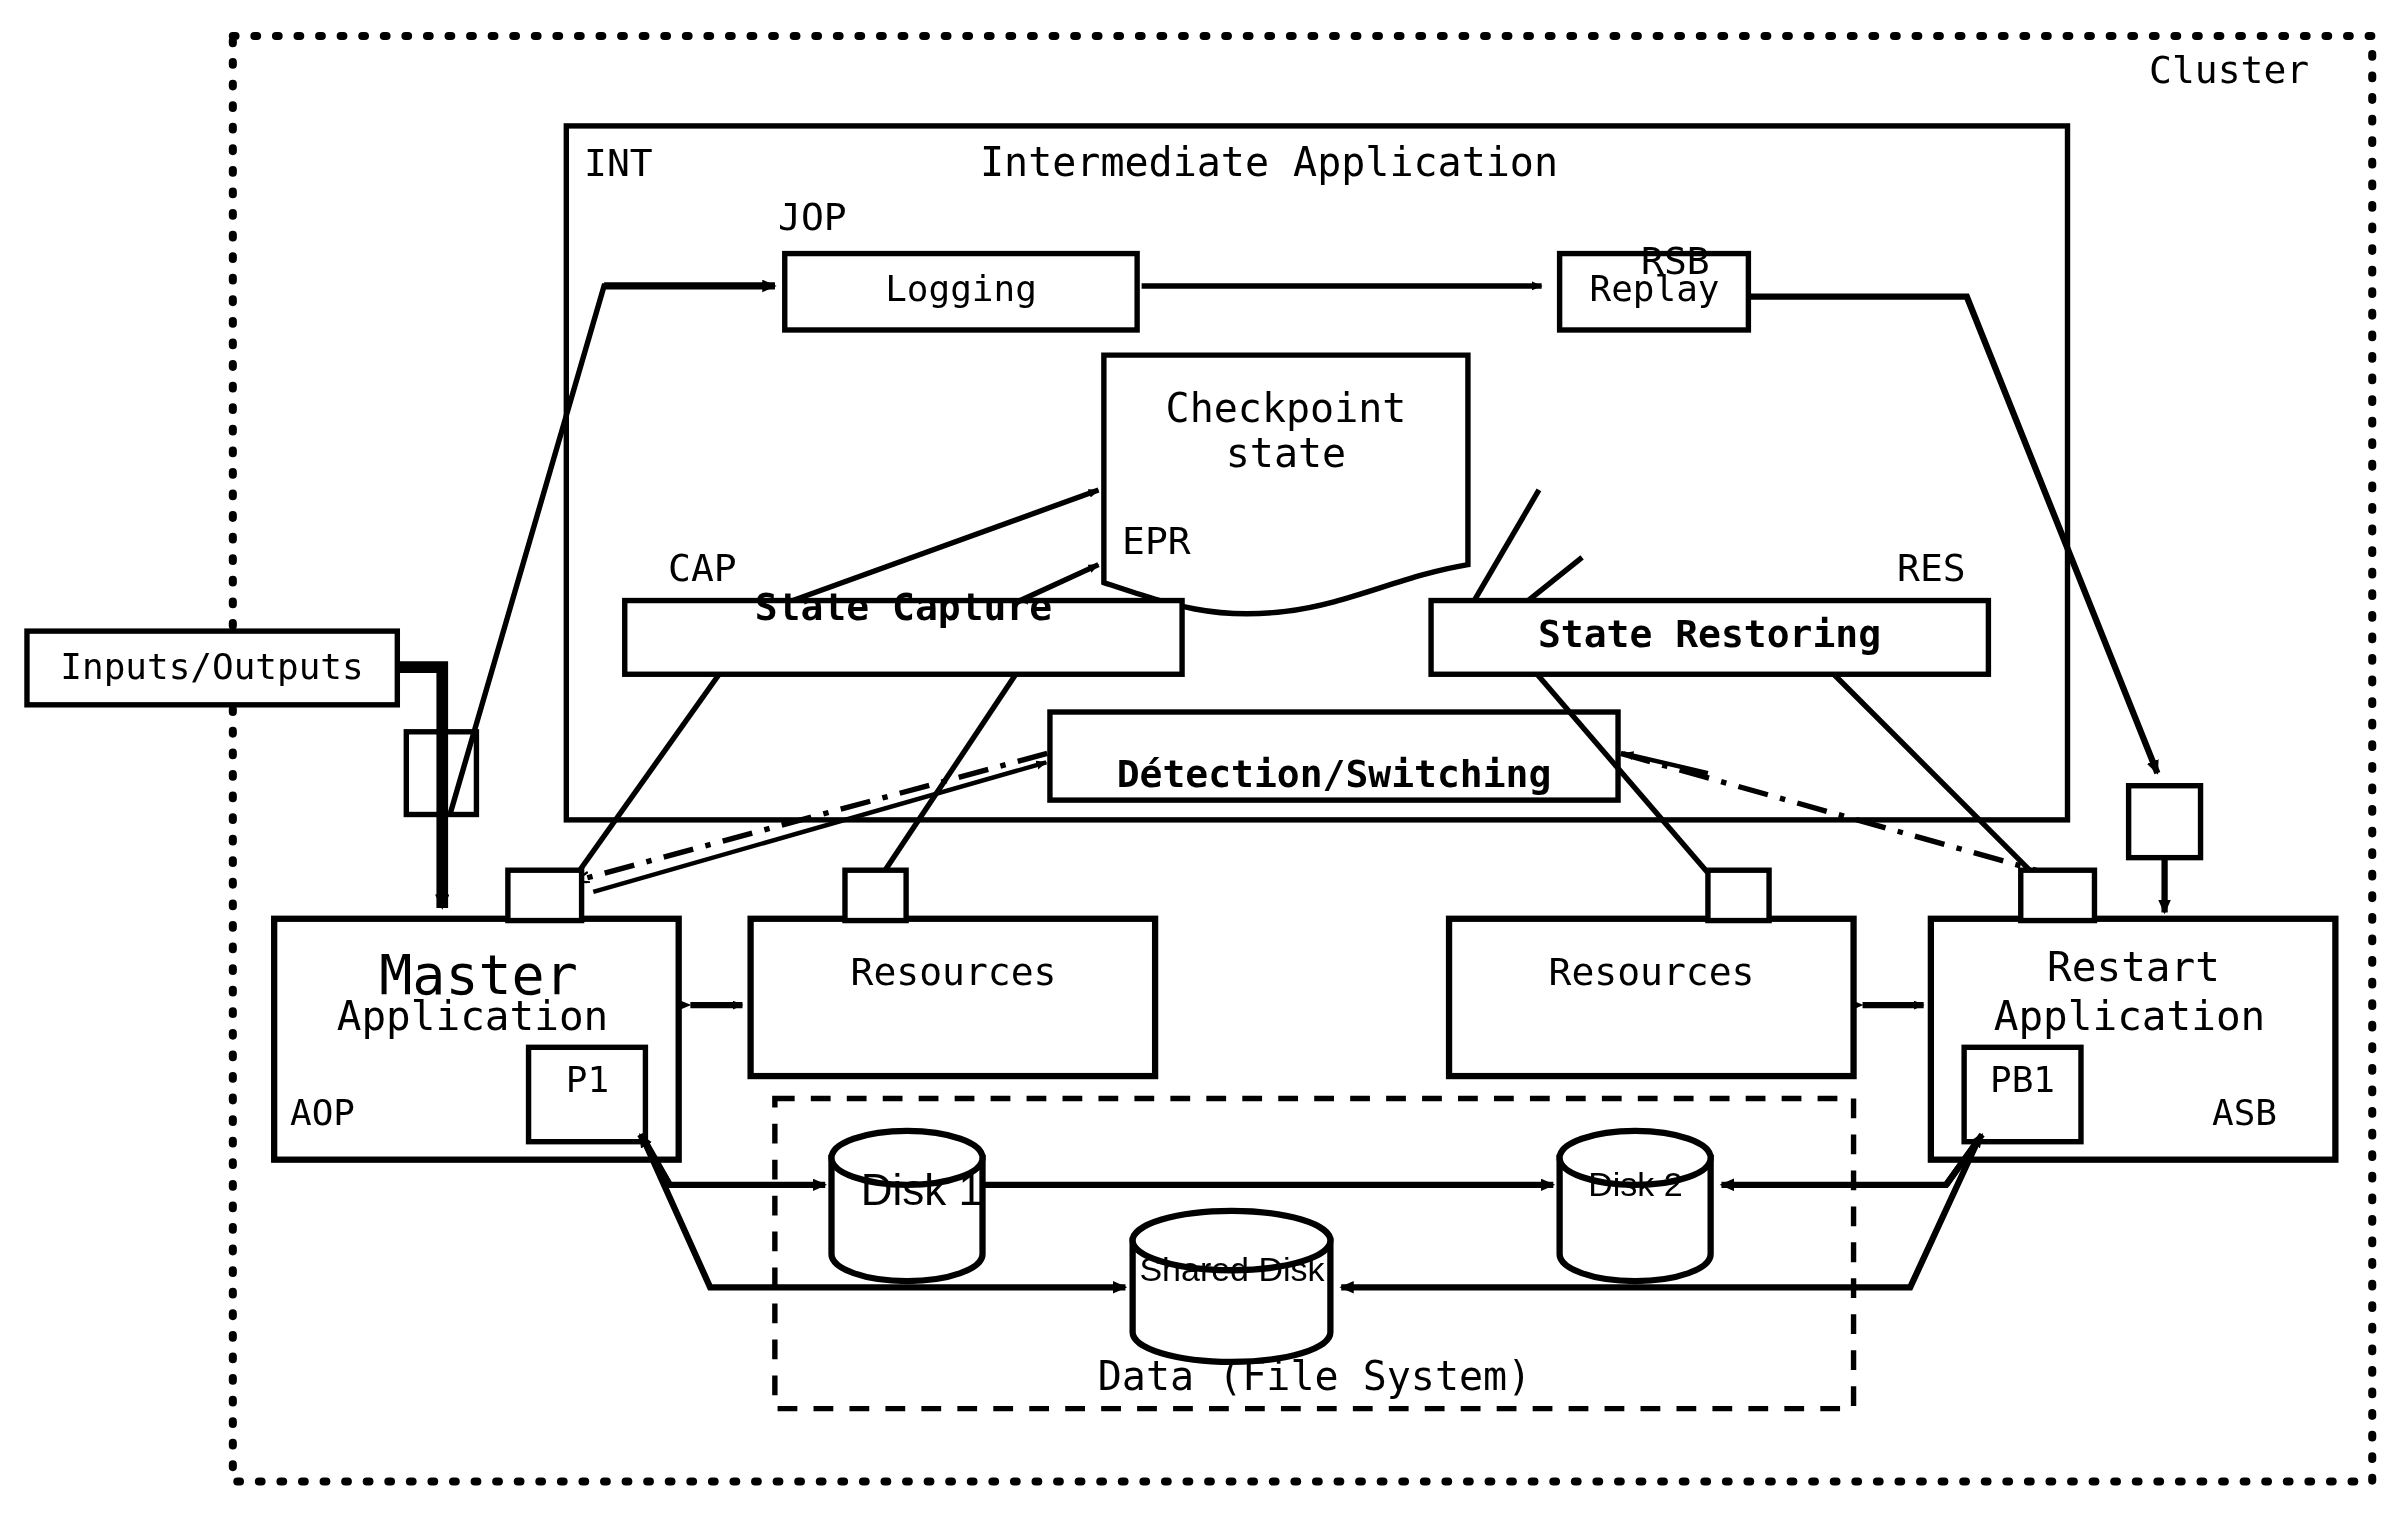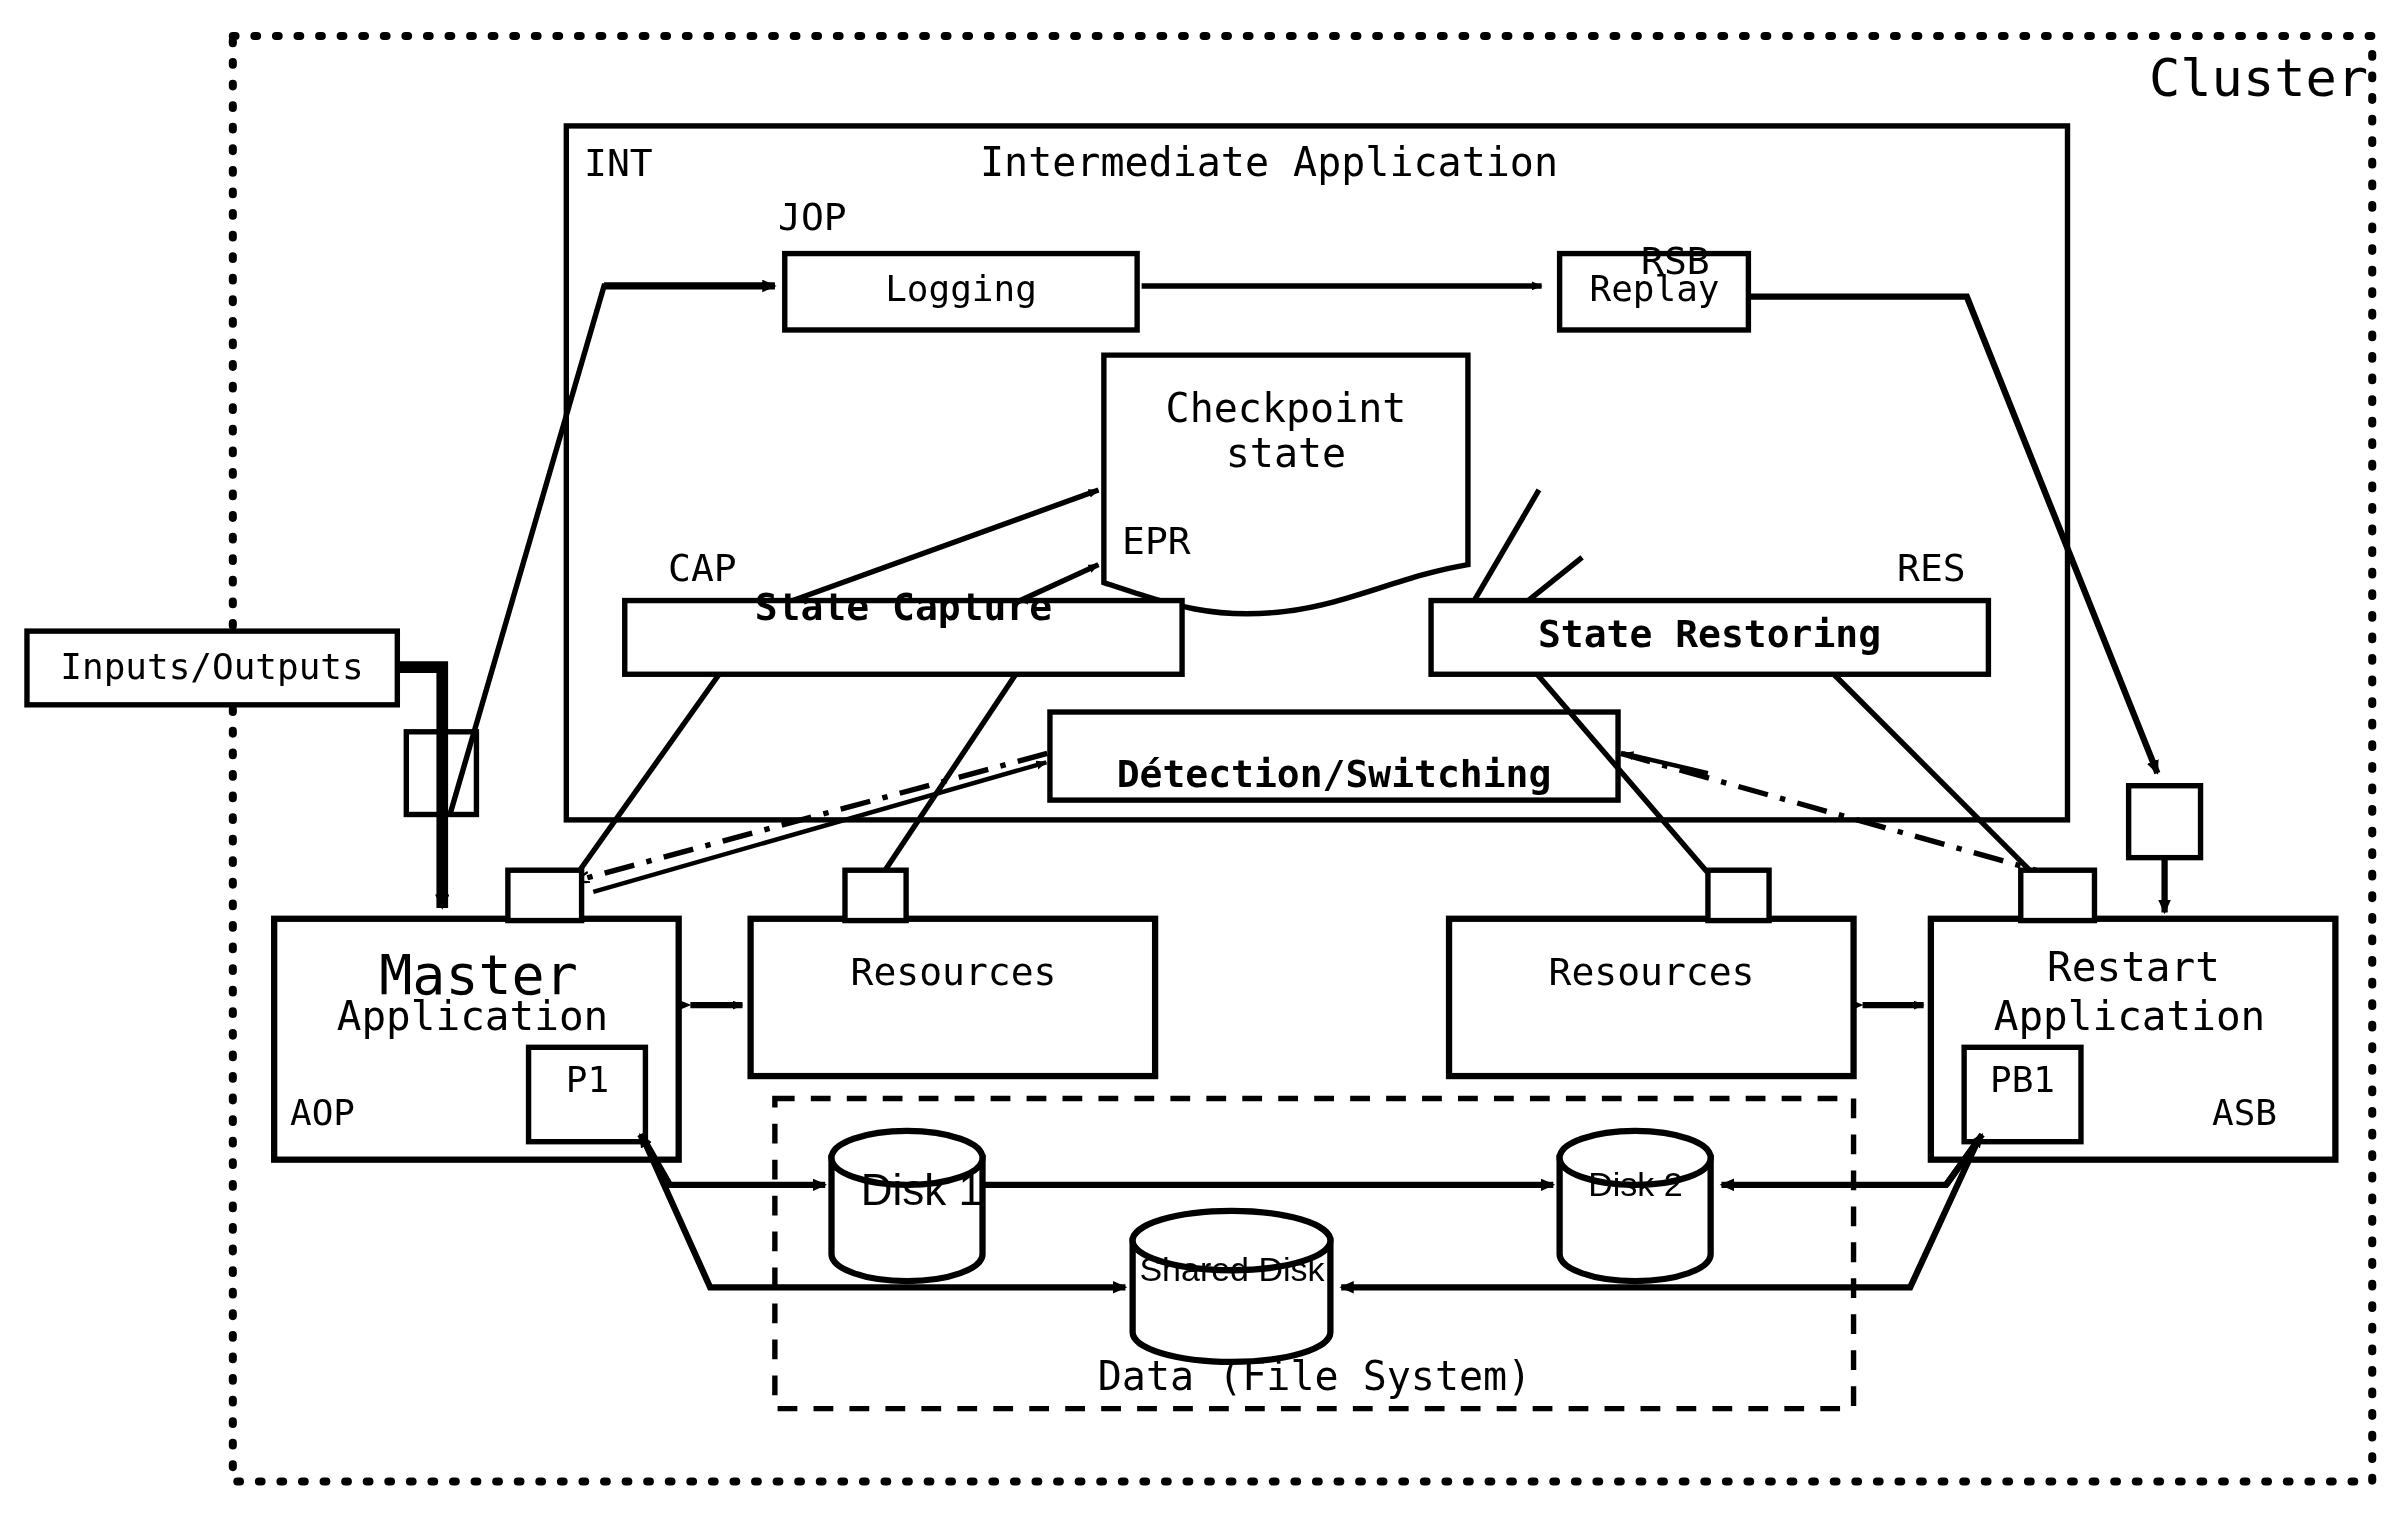--- a/index.html
+++ b/index.html
@@ -180,21 +180,21 @@
 
     <path d="M1095,1318 L1728,1318" fill="none" stroke="#000" stroke-width="7" marker-end="url(#ahl)"></path>
 
     <path d="M2198,1272 L2165,1318 L1915,1318" fill="none" stroke="#000" stroke-width="7" marker-end="url(#ahl)"></path>
     <path d="M2165,1318 L2205,1262" fill="none" stroke="#000" stroke-width="7" marker-end="url(#ahl)"></path>
 
     <path d="M2198,1274 L2125,1432 L1492,1432" fill="none" stroke="#000" stroke-width="7" marker-end="url(#ahl)"></path>
 
   </svg>
 
-  <div class="lbl mono" style="left:2149px;top:49px;font-size:52px;">Cluster</div>
+  <div class="lbl mono" style="left:2149px;top:49px;font-size:38px;">Cluster</div>
 
   <div class="lbl mono" style="left:584px;top:142px;font-size:38px;">INT</div>
 
   <div class="lbl mono" style="left:980px;top:139px;font-size:40px;">Intermediate Application</div>
 
   <div class="lbl mono" style="left:778px;top:196px;font-size:38px;">JOP</div>
 
   <div class="lbl mono ctr" style="left:785px;top:268px;width:352px;font-size:36px;">Logging</div>
 
   <div class="lbl mono" style="left:1641px;top:196px;font-size:38px;margin-top:44px;">RSB</div>

